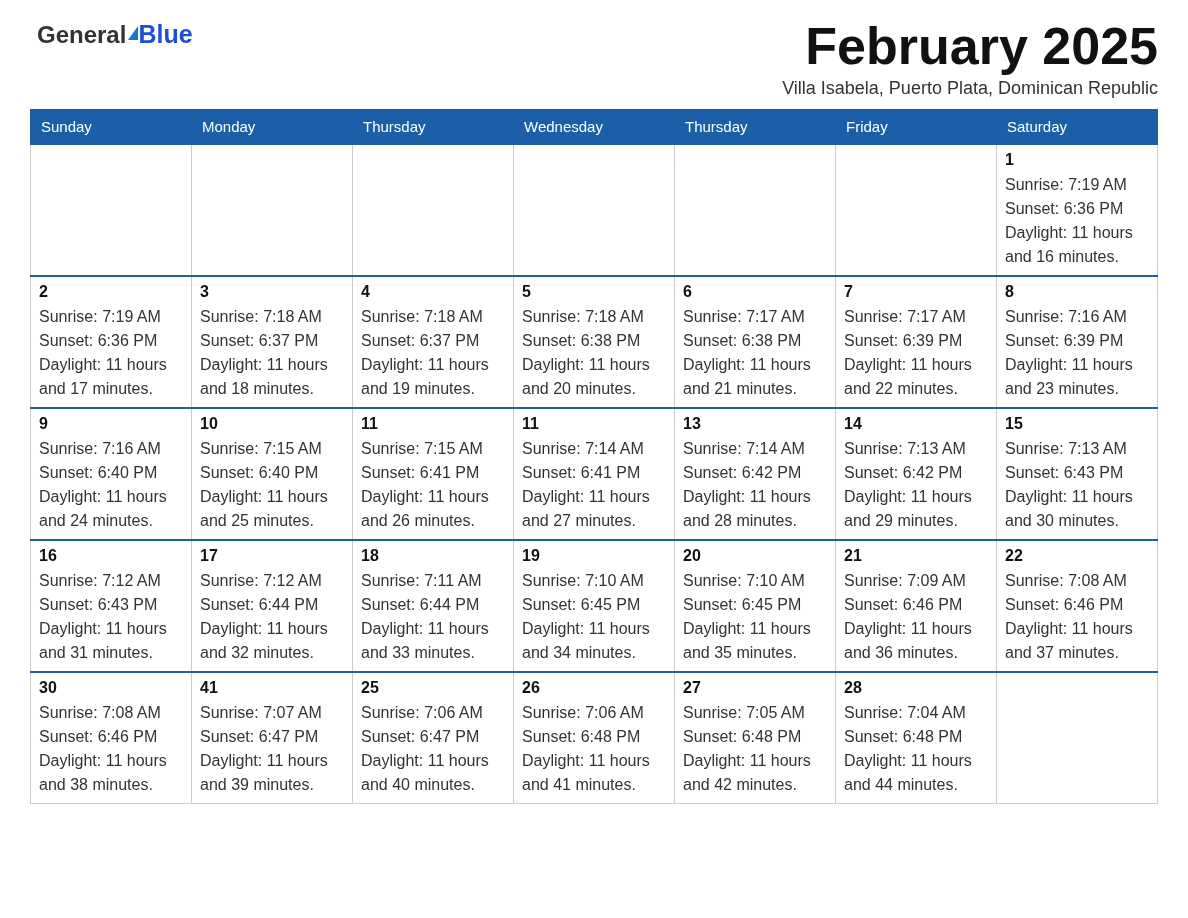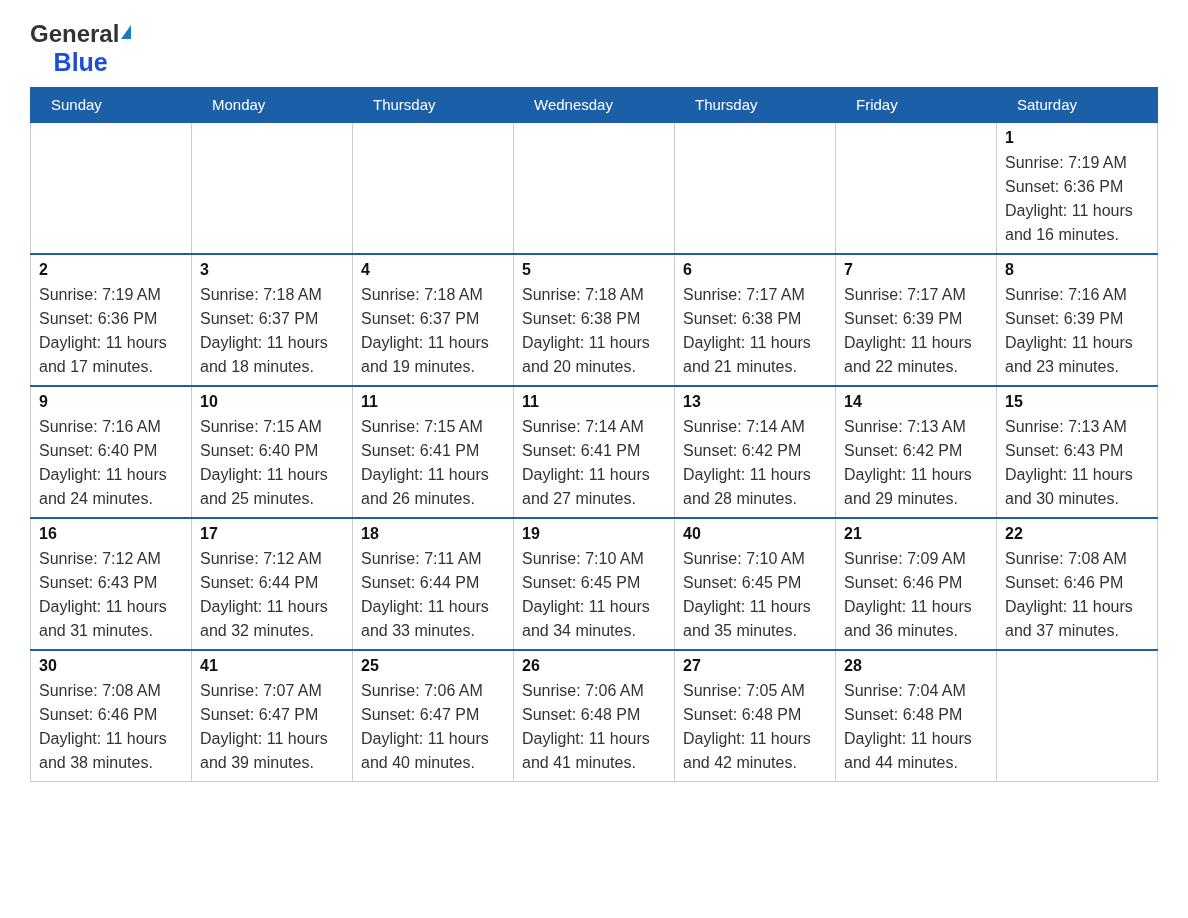--- a/index.html
+++ b/index.html
@@ -11,22 +11,23 @@
       min-height: 918px;
     }
     .header {
       display: flex;
       justify-content: space-between;
       align-items: flex-start;
       margin-bottom: 10px;
     }
     .logo {
       display: flex;
-      flex-direction: column;
-      align-items: center;
+      flex-direction: row;
+      align-items: flex-end;
+      margin-left: 7px;
     }
     .logo-general {
       font-size: 22px;
       font-weight: bold;
       color: #333;
       display: flex;
       align-items: center;
     }
     .logo-blue-text {
       color: #1d4ed8;
@@ -60,21 +61,21 @@
     .calendar {
       width: 100%;
       border-collapse: collapse;
       margin-top: 10px;
     }
     .calendar th {
       background-color: #1a5fa8;
       color: white;
       font-size: 15px;
       font-weight: normal;
-      padding: 8px 20px;
+      padding: 8px 10px;
       text-align: left;
       border: 1px solid #1a5fa8;
     }
     .calendar td {
       width: calc(100% / 7);
       vertical-align: top;
       padding: 6px 8px;
       border: 1px solid #ccc;
       border-top: 2px solid #1a5fa8;
       background: #fff;
@@ -101,20 +102,24 @@
 </head>
 <body>
 
 <div class="header">
   <div class="logo">
     <div class="logo-general">
       <span style="color:#333;font-size:24px;font-weight:bold;">General</span>
       <span class="logo-triangle"></span>
     </div>
     <span class="logo-blue-text">Blue</span>
+  </div>
+  <div class="title-section">
+    <div class="month-title">February 2025</div>
+    <div class="subtitle">Villa Isabela, Puerto Plata, Dominican Republic</div>
   </div>
 </div>
 
 <table class="calendar">
   <thead>
     <tr>
       <th>Sunday</th>
       <th>Monday</th>
       <th>Thursday</th>
       <th>Wednesday</th>
@@ -207,21 +212,21 @@
         </td>
         <td>
           <span class="day-number">18</span>
           <div class="day-info">Sunrise: 7:11 AM<br>Sunset: 6:44 PM<br>Daylight: 11 hours and 33 minutes.</div>
         </td>
         <td>
           <span class="day-number">19</span>
           <div class="day-info">Sunrise: 7:10 AM<br>Sunset: 6:45 PM<br>Daylight: 11 hours and 34 minutes.</div>
         </td>
         <td>
-          <span class="day-number">40</span>
+          <span class="day-number">20</span>
           <div class="day-info">Sunrise: 7:10 AM<br>Sunset: 6:45 PM<br>Daylight: 11 hours and 35 minutes.</div>
         </td>
         <td>
           <span class="day-number">21</span>
           <div class="day-info">Sunrise: 7:09 AM<br>Sunset: 6:46 PM<br>Daylight: 11 hours and 36 minutes.</div>
         </td>
         <td>
           <span class="day-number">22</span>
           <div class="day-info">Sunrise: 7:08 AM<br>Sunset: 6:46 PM<br>Daylight: 11 hours and 37 minutes.</div>
         </td>

